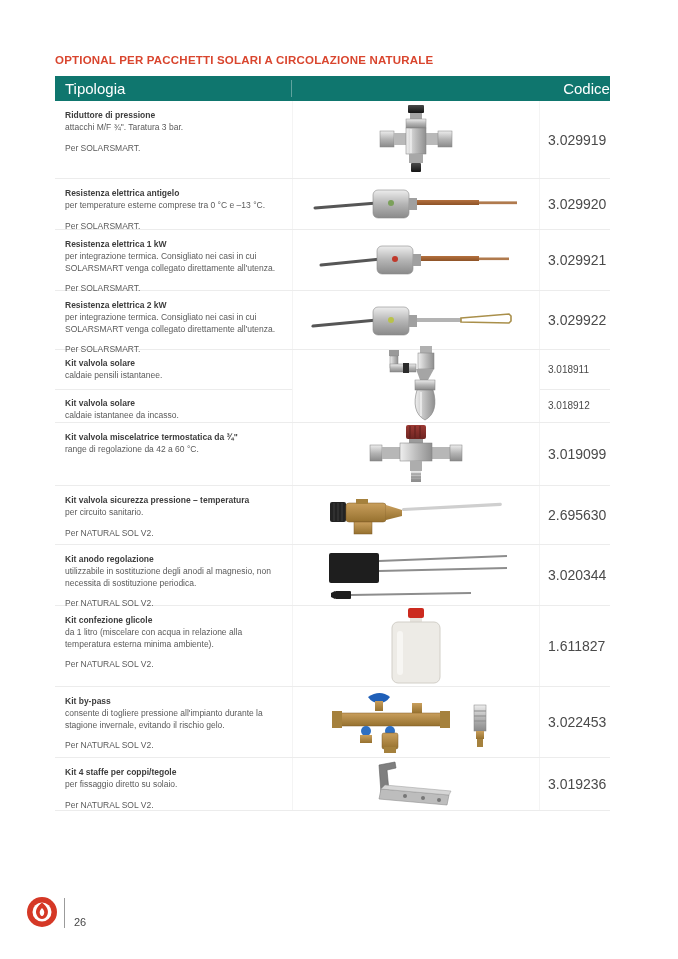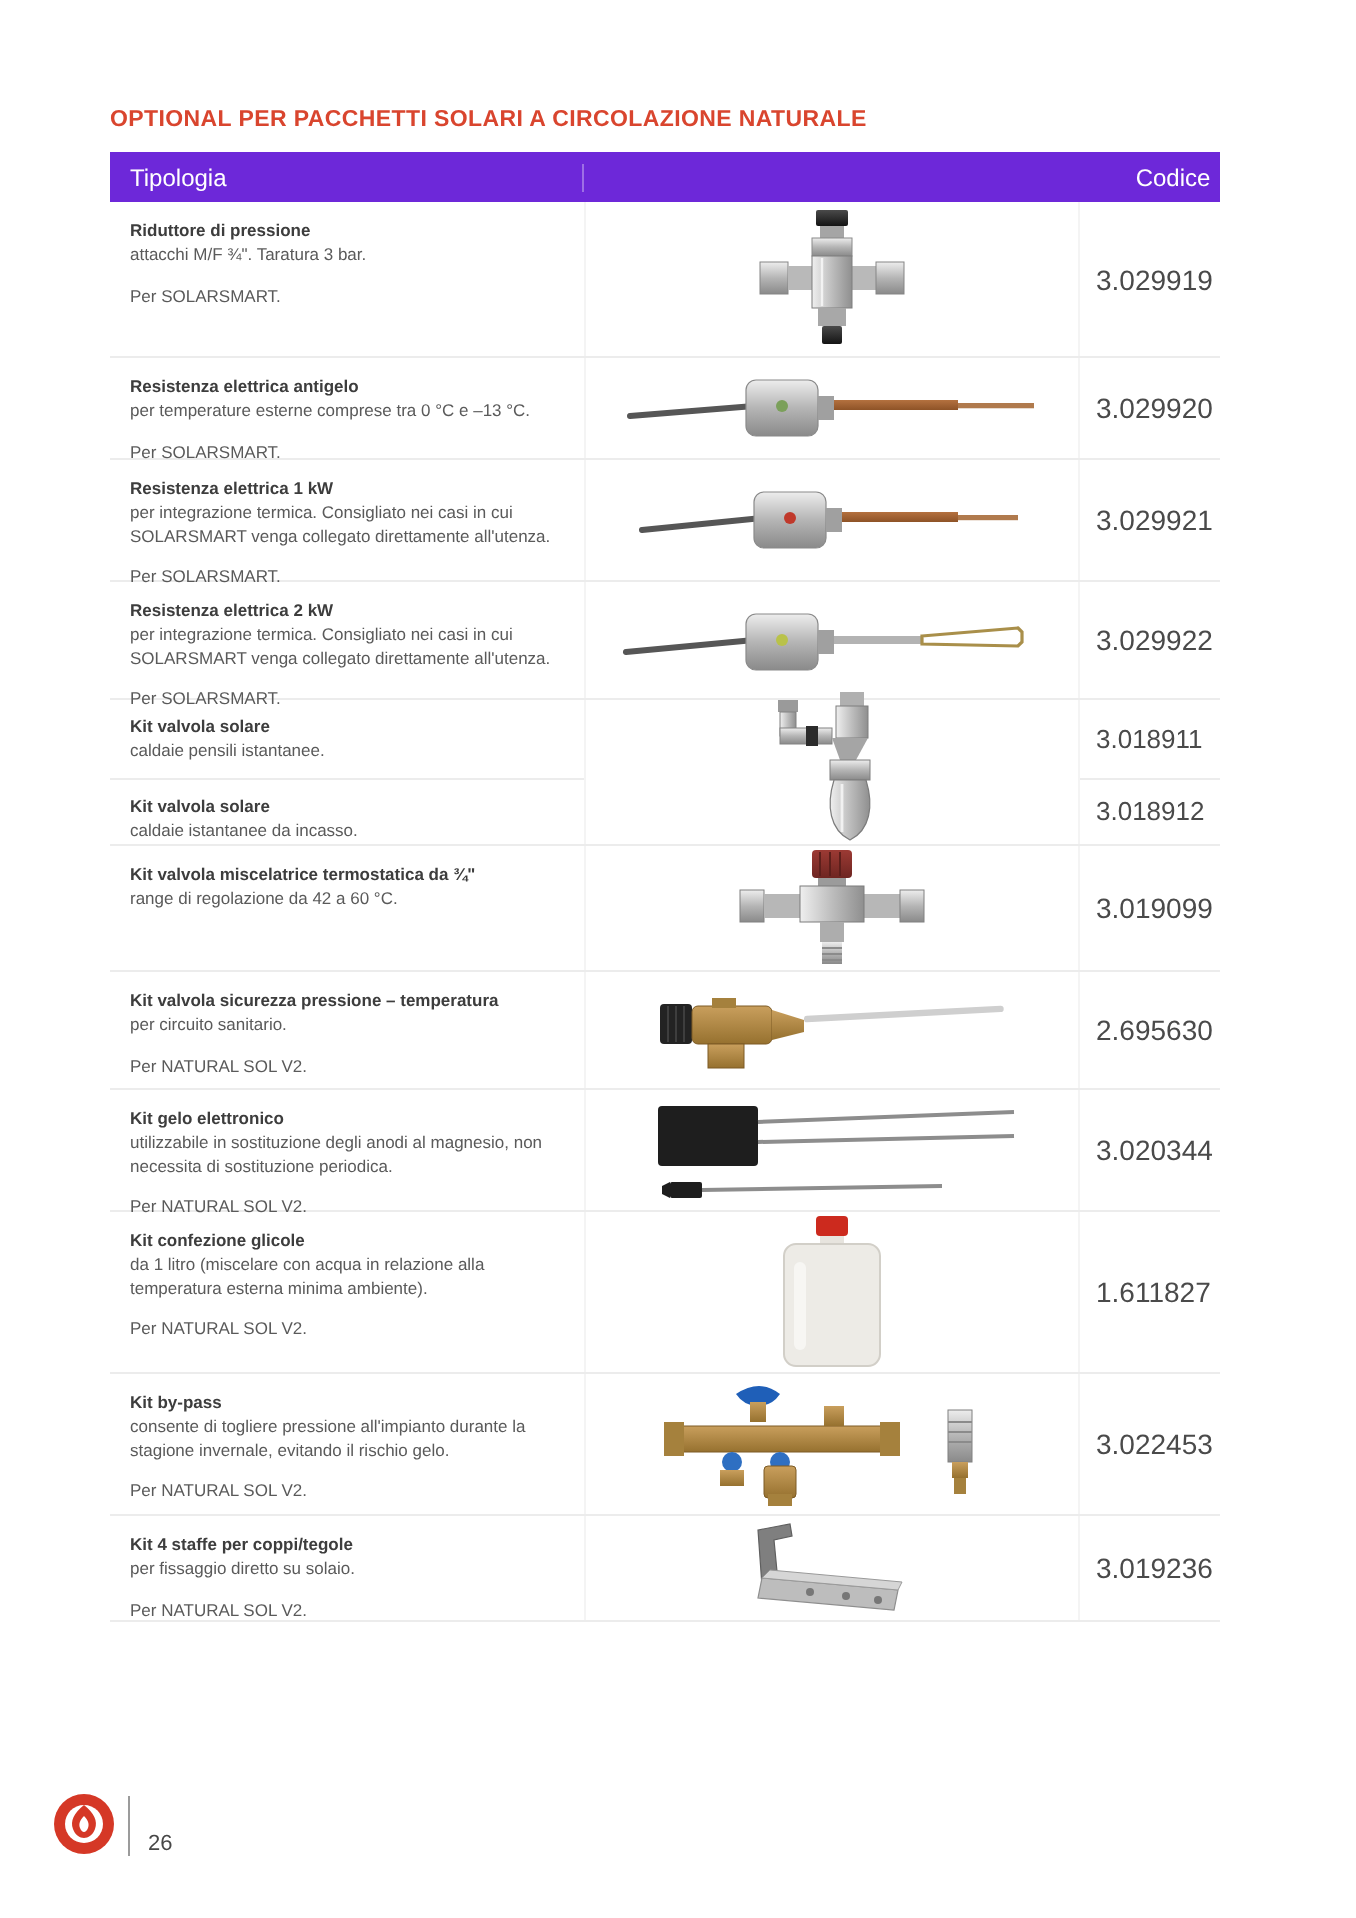--- a/index.html
+++ b/index.html
@@ -5,21 +5,21 @@
   html,body{margin:0;padding:0;background:#ffffff;}
   .page{
     position:relative;width:610px;height:959px;background:#fff;overflow:hidden;
     font-family:Liberation Sans, sans-serif;color:#4a4a4a;
   }
   .doc-title{
     position:absolute;left:55px;top:54px;font-size:11.5px;font-weight:bold;
     color:#d9452e;letter-spacing:.2px;
   }
   .catalog-table{position:absolute;left:55px;top:76px;width:570px;}
-  .thead{display:flex;height:25px;background:#6d28d9;color:#fff;font-size:12px;align-items:center;}
+  .thead{display:flex;height:25px;background:#0f766e;color:#fff;font-size:15px;align-items:center;}
   .thead .h-tip{width:237px;padding-left:10px;box-sizing:border-box;border-right:1px solid #ffffff55;}
   .thead .h-spacer{width:248px;}
   .thead .h-code{width:85px;padding-left:8px;box-sizing:border-box;text-align:center;}
   .row{display:flex;border-bottom:1px solid #ececec;}
   .cell-tip{width:237px;padding:9px 16px 0 10px;box-sizing:border-box;}
   .cell-img{width:248px;display:flex;align-items:center;justify-content:center;
     border-left:1px solid #f4f4f4;border-right:1px solid #f4f4f4;box-sizing:border-box;overflow:visible;}
   .cell-code{width:85px;padding-left:8px;box-sizing:border-box;display:flex;align-items:center;
     font-size:14px;color:#4a4a4a;}
   .p-title{font-size:8.5px;font-weight:bold;color:#3d3d3d;line-height:1.3;}
@@ -28,21 +28,21 @@
   .p-note:empty{display:none;}
   
   .row-group{display:flex;border-bottom:1px solid #ececec;}
   .g-left{width:237px;display:flex;flex-direction:column;}
   .g-left .sub{box-sizing:border-box;padding:8px 16px 0 10px;}
   .g-left .sub:first-child{border-bottom:1px solid #ececec;}
   .g-img{width:248px;display:flex;align-items:center;justify-content:center;
     border-left:1px solid #f4f4f4;border-right:1px solid #f4f4f4;box-sizing:border-box;}
   .g-right{width:85px;display:flex;flex-direction:column;}
   .g-right .sub{box-sizing:border-box;padding-left:8px;display:flex;align-items:center;
-    font-size:13px;color:#4a4a4a;}
+    font-size:10px;color:#4a4a4a;}
   .g-right .sub:first-child{border-bottom:1px solid #ececec;}
   
   .h77{height:77px}.h50{height:50px}.h60{height:60px}.h58{height:58px}
   .h62{height:62px}.h80{height:80px}.h70{height:70px}.h52{height:52px}
   .sh40{height:40px}.sh31{height:31px}
   
   .footer{position:absolute;left:26px;top:896px;display:flex;align-items:flex-end;}
   .footer .divider{width:1px;height:30px;background:#9b9b9b;margin:0 9px 0 6px;}
   .footer .pagenum{font-size:11px;color:#474747;}
   svg{display:block;}
@@ -251,21 +251,21 @@
           <polygon points="60,16 76,21 76,27 60,31" fill="url(#g-brass)"></polygon>
           <rect x="76" y="19" width="100" height="3.2" rx="1.5" fill="#cfcfcf" transform="rotate(-3 76 21)"></rect>
           <rect x="28" y="33" width="18" height="12" fill="url(#g-brass)" stroke="#7c5a24" stroke-width=".5"></rect>
         </svg>
       </div>
       <div class="cell-code">2.695630</div>
     </div>
 
     <div class="row h60">
       <div class="cell-tip">
-        <div class="p-title">Kit gelo elettronico</div>
+        <div class="p-title">Kit anodo regolazione</div>
         <div class="p-desc">utilizzabile in sostituzione degli anodi al magnesio, non necessita di sostituzione periodica.</div>
         <div class="p-note">Per NATURAL SOL V2.</div>
       </div>
       <div class="cell-img">
         <svg width="190" height="52" viewBox="0 0 190 52">
           <rect x="8" y="4" width="50" height="30" rx="2" fill="#1e1e1e"></rect>
           <line x1="58" y1="12" x2="186" y2="7" stroke="#8d8d8d" stroke-width="2"></line>
           <line x1="58" y1="22" x2="186" y2="19" stroke="#8d8d8d" stroke-width="2"></line>
           <rect x="14" y="42" width="16" height="8" rx="1" fill="#1e1e1e"></rect>
           <polygon points="10,44 14,42 14,50 10,48" fill="#1e1e1e"></polygon>

